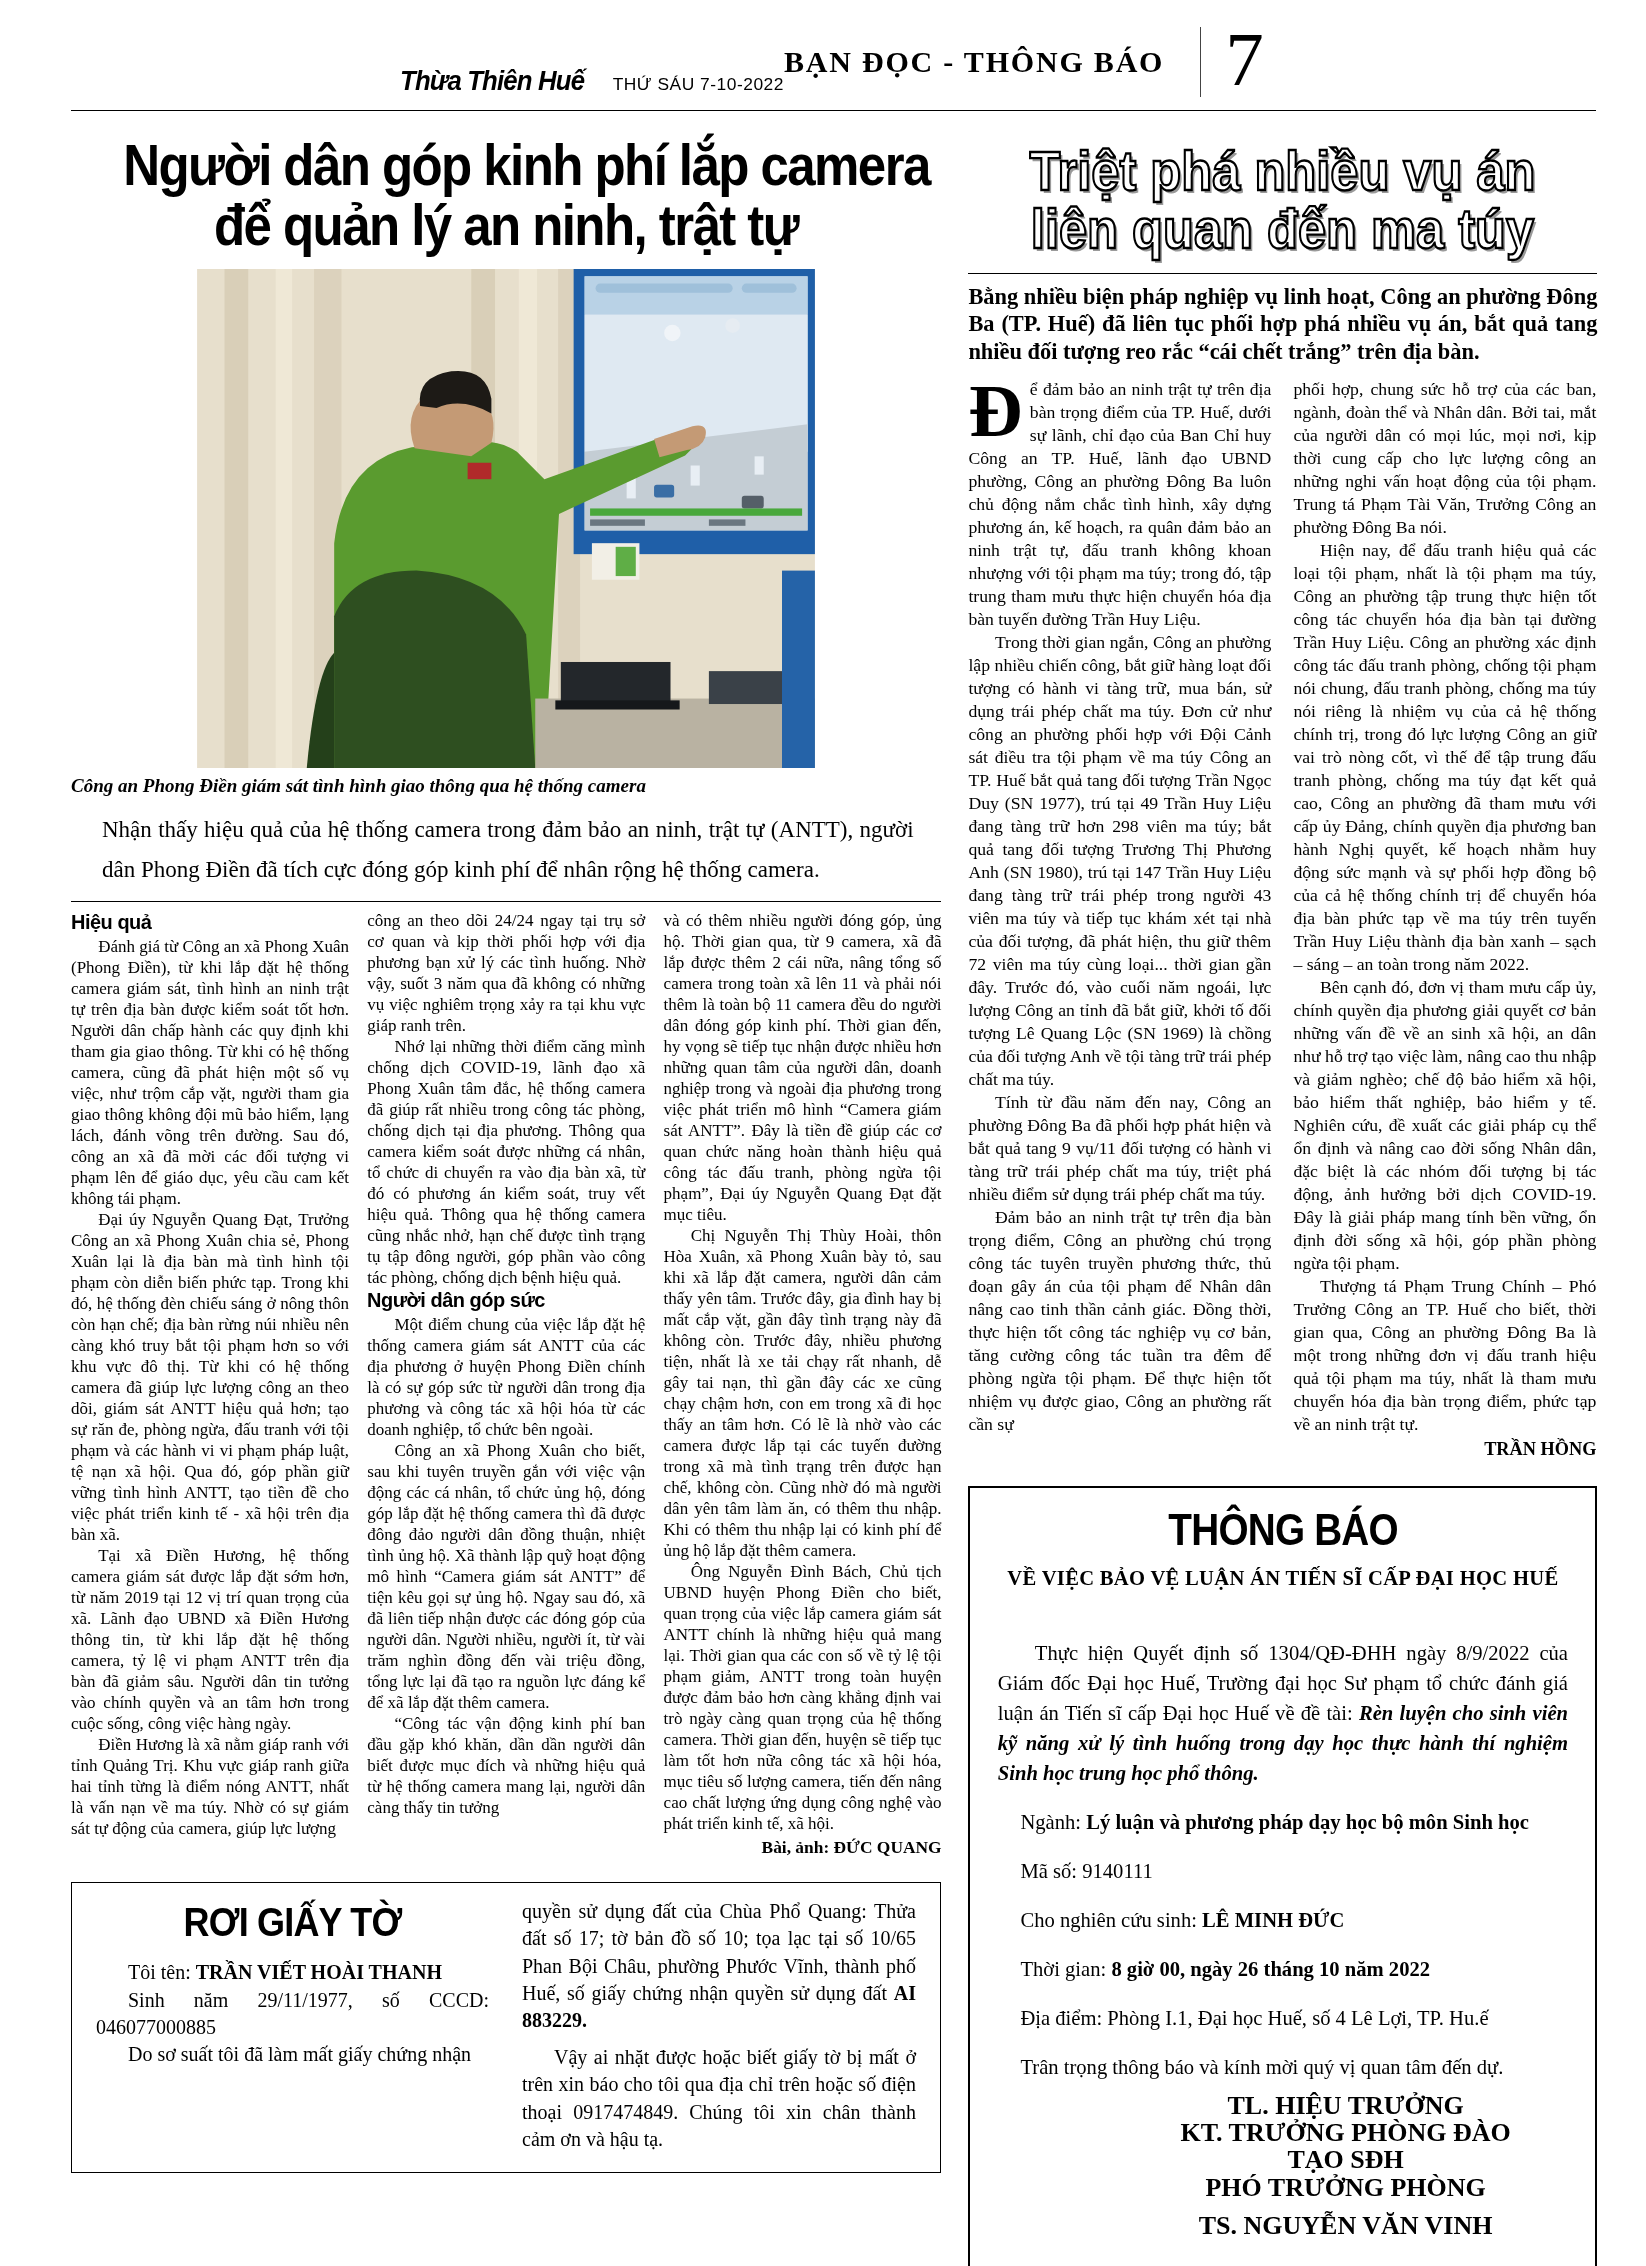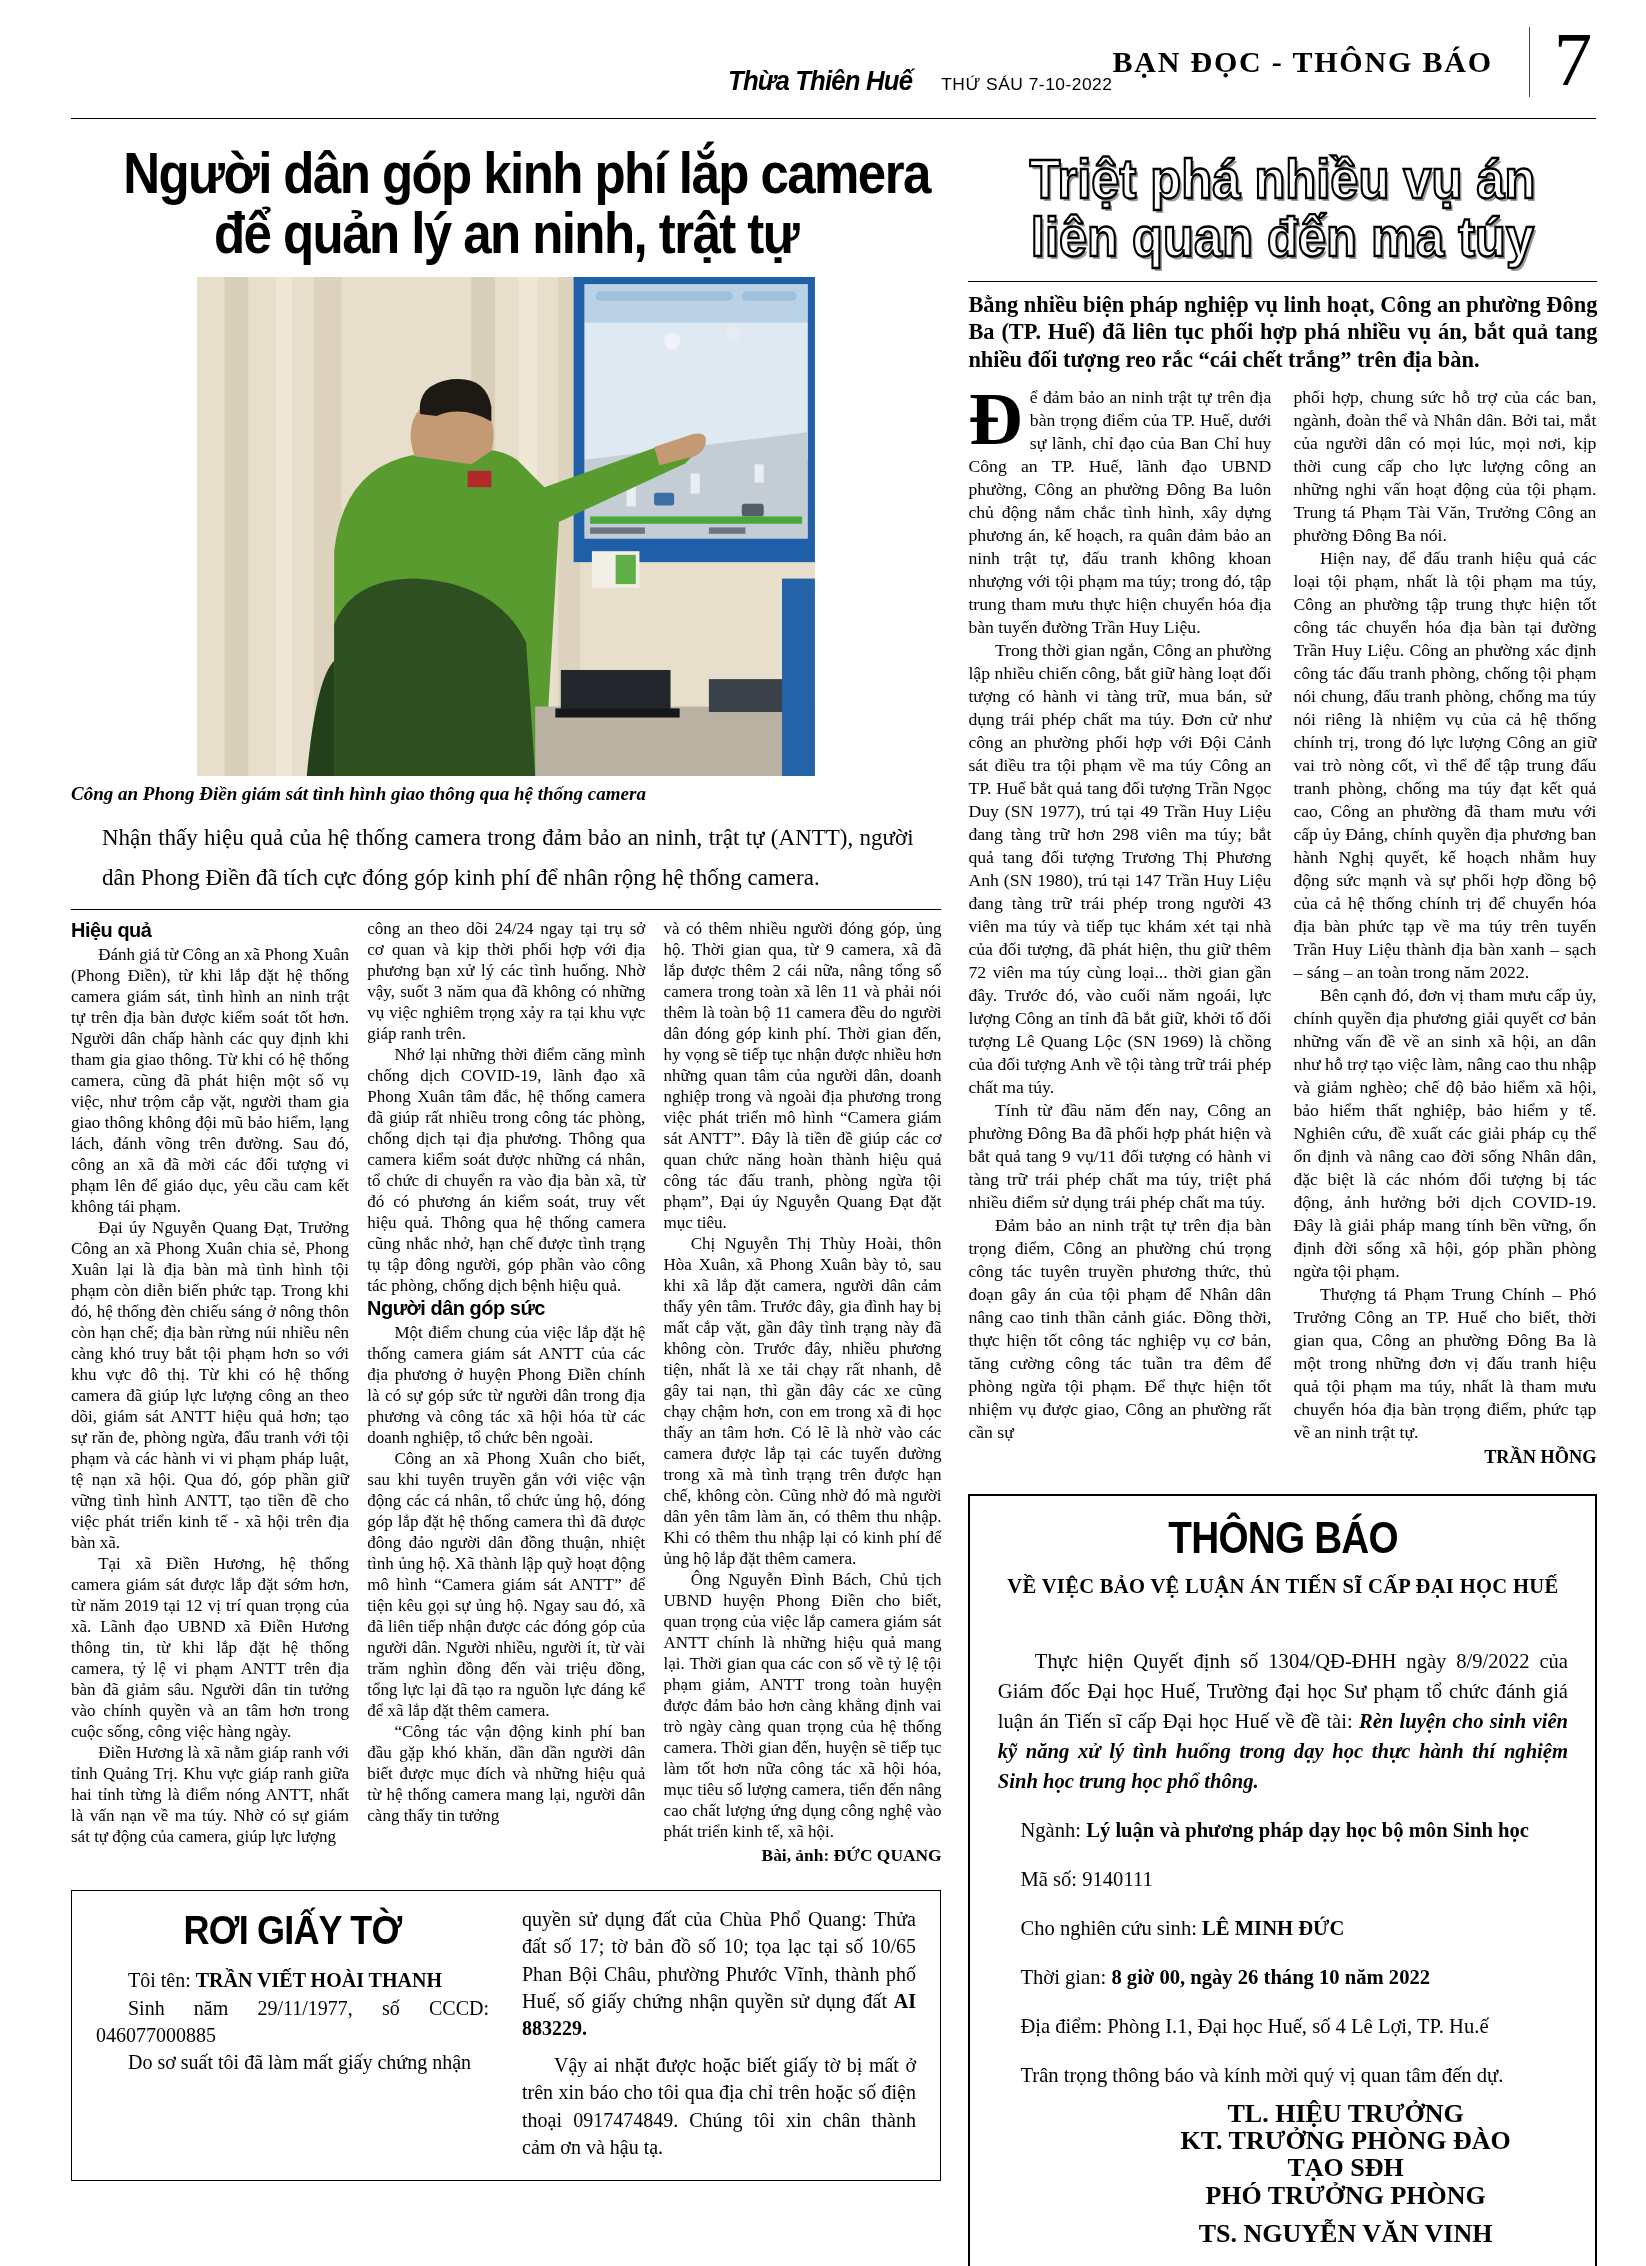--- a/index.html
+++ b/index.html
@@ -2,22 +2,22 @@
 <html style="font-size:14.6px"><head>
 <meta charset="utf-8">
 <style>
   * { margin:0; padding:0; box-sizing:border-box; }
   body { background:#777; font-family:"Liberation Serif", serif; }
   .page { width:1647px; height:2267px; background:#fff; margin:0 auto; position:relative;
           overflow:hidden; color:#000; }
   .inner { padding:27.4px 51px 0 71px; }
 
   
-  .masthead { display:flex; align-items:flex-end; justify-content:flex-end;
-              border-bottom:1.8px solid #000; padding-bottom:21px; }
+  .masthead { display:flex; align-items:flex-end; justify-content:center;
+              border-bottom:1.8px solid #000; padding-bottom:13px; }
   .mh-left { display:flex; align-items:baseline; gap:12.8px; }
   .mh-logo { font-family:"Liberation Sans", sans-serif; font-weight:bold; font-style:italic;
              font-size:28px; letter-spacing:-0.9px; transform:scaleX(.92); transform-origin:left; }
   .mh-date { font-family:"Liberation Sans", sans-serif; font-size:17.4px; letter-spacing:0.5px; }
   .mh-right { display:flex; align-items:center; gap:36px; }
   .mh-section { font-size:30px; letter-spacing:1.8px; font-weight:600; }
   .mh-pageno { font-size:77px; line-height:64px; border-left:1.8px solid #444; padding:0 3.7px 5.5px 24px;
                font-weight:400; }
 
   

